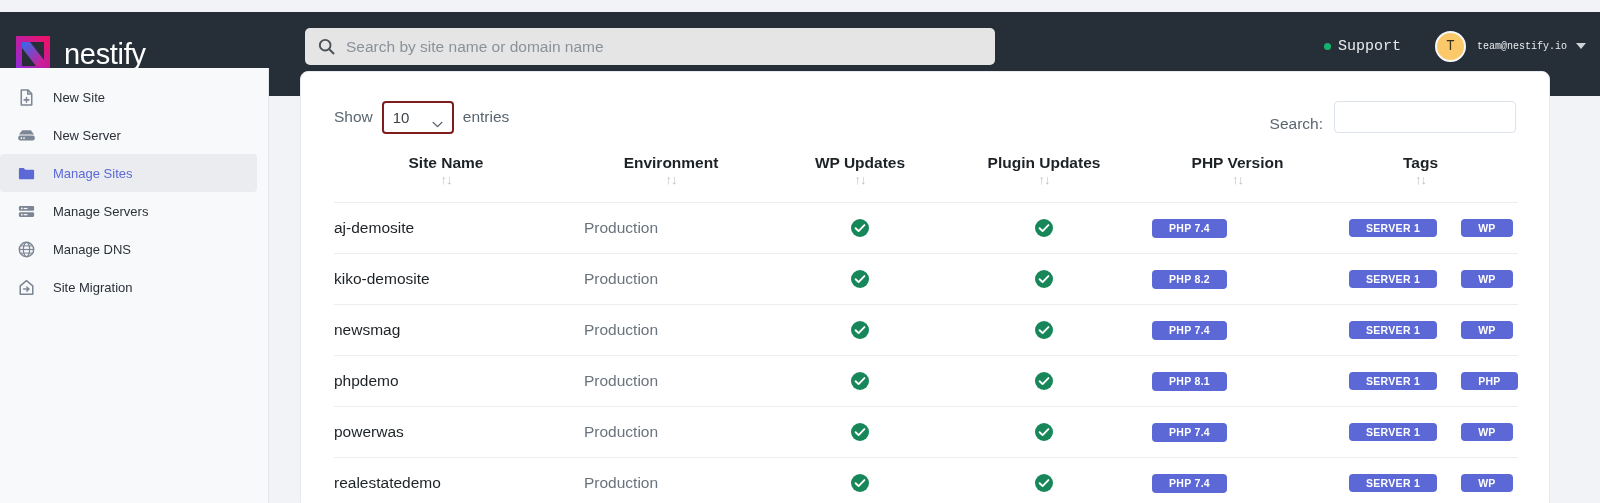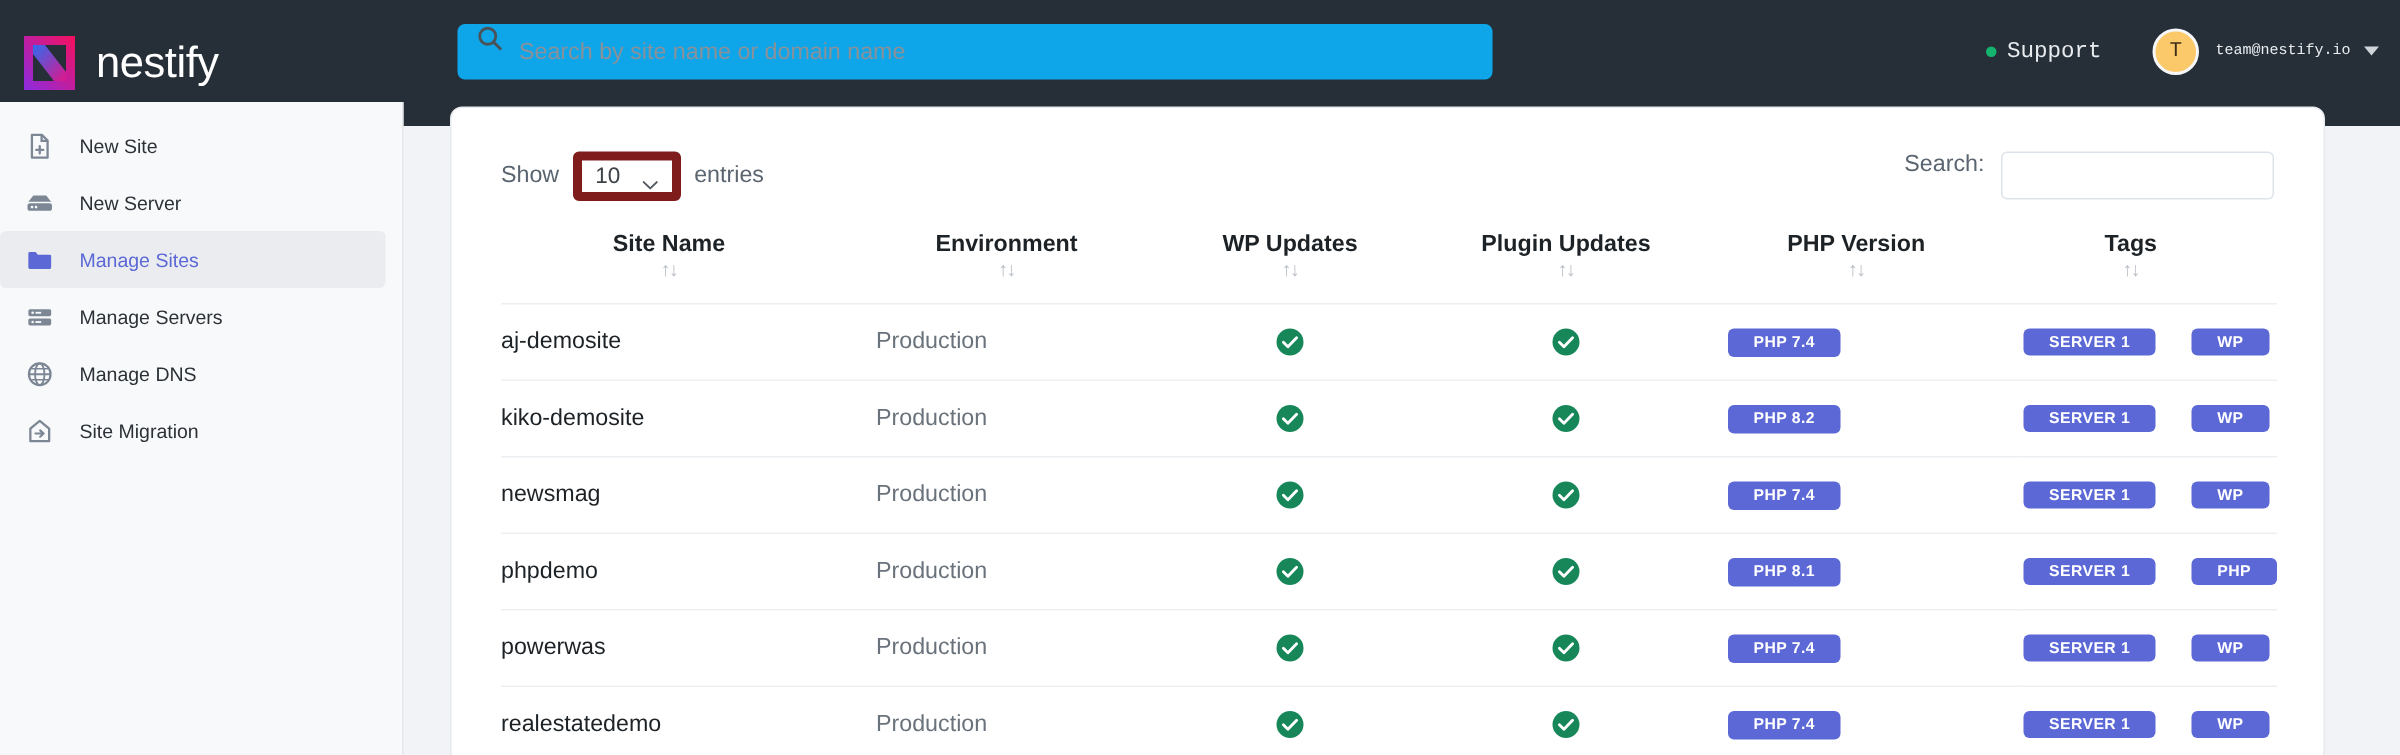--- a/index.html
+++ b/index.html
@@ -5,37 +5,37 @@
   * { box-sizing: border-box; margin: 0; padding: 0; }
   html, body {
     width: 1600px; height: 503px;
     overflow: hidden;
     font-family: "Liberation Sans", sans-serif;
     background: #f1f3f6;
   }
 
   
   .topbar {
-    position: absolute; top: 0; left: 0;
+    position: absolute; top: 12px; left: 0;
     width: 1600px; height: 84px;
     background: #262f38;
     display: flex; align-items: center;
   }
   .brand { display: flex; align-items: center; padding-left: 14px; width: 255px; }
   .logo-mark { width: 38px; height: 44px; flex: 0 0 38px; }
   .brand-name {
     color: #ffffff; font-size: 29px; letter-spacing: -0.3px;
     margin-left: 12px; font-weight: 400;
   }
 
   .global-search {
     position: absolute; left: 305px; top: 16px;
     width: 690px; height: 37px;
-    background: #0ea5e9; border-radius: 5px;
-    display: flex; padding: 0 12px;
+    background: #e5e5e5; border-radius: 5px;
+    display: flex; align-items: center; padding: 0 12px;
   }
   .global-search .mag { flex: 0 0 19px; height: 19px; margin-right: 10px; }
   .global-search input {
     border: 0; outline: 0; background: transparent;
     font-family: "Liberation Sans", sans-serif;
     font-size: 15.5px; color: #3d4349; width: 100%;
   }
   .global-search input::placeholder { color: #8a9199; }
 
   .topbar-right {
@@ -87,26 +87,26 @@
     border: 1px solid #e7eaee;
     border-radius: 8px;
     padding: 24px 33px 0 33px;
   }
 
   .card-controls { display: flex; align-items: center; justify-content: space-between; height: 42px; }
   .show-entries { display: flex; align-items: center; gap: 9px; color: #5a6570; font-size: 15.5px; }
   .entries-select {
     display: flex; align-items: center; justify-content: space-between;
     width: 72px; height: 33px; padding: 0 9px;
-    border: 6px solid #7f1d1d; border-radius: 4px;
+    border: 2px solid #7f1d1d; border-radius: 4px;
     background: #fff; color: #3d4349; font-size: 15px;
   }
   .chev { width: 11px; height: 7px; }
 
-  .search-wrap { display: flex; align-items: flex-start; gap: 11px; color: #5a6570; font-size: 15.5px; }
+  .search-wrap { display: flex; align-items: flex-end; gap: 11px; color: #5a6570; font-size: 15.5px; }
   .search-wrap input {
     width: 182px; height: 32px;
     border: 1px solid #dde3ea; border-radius: 4px;
     outline: 0; background: #fff; padding: 0 8px;
     font-family: "Liberation Sans", sans-serif; font-size: 14px; color: #3d4349;
   }
 
   table { width: 100%; border-collapse: collapse; margin-top: 16px; table-layout: fixed; }
   thead th {
     text-align: left; font-weight: 700; font-size: 15.5px; color: #1d2226;

